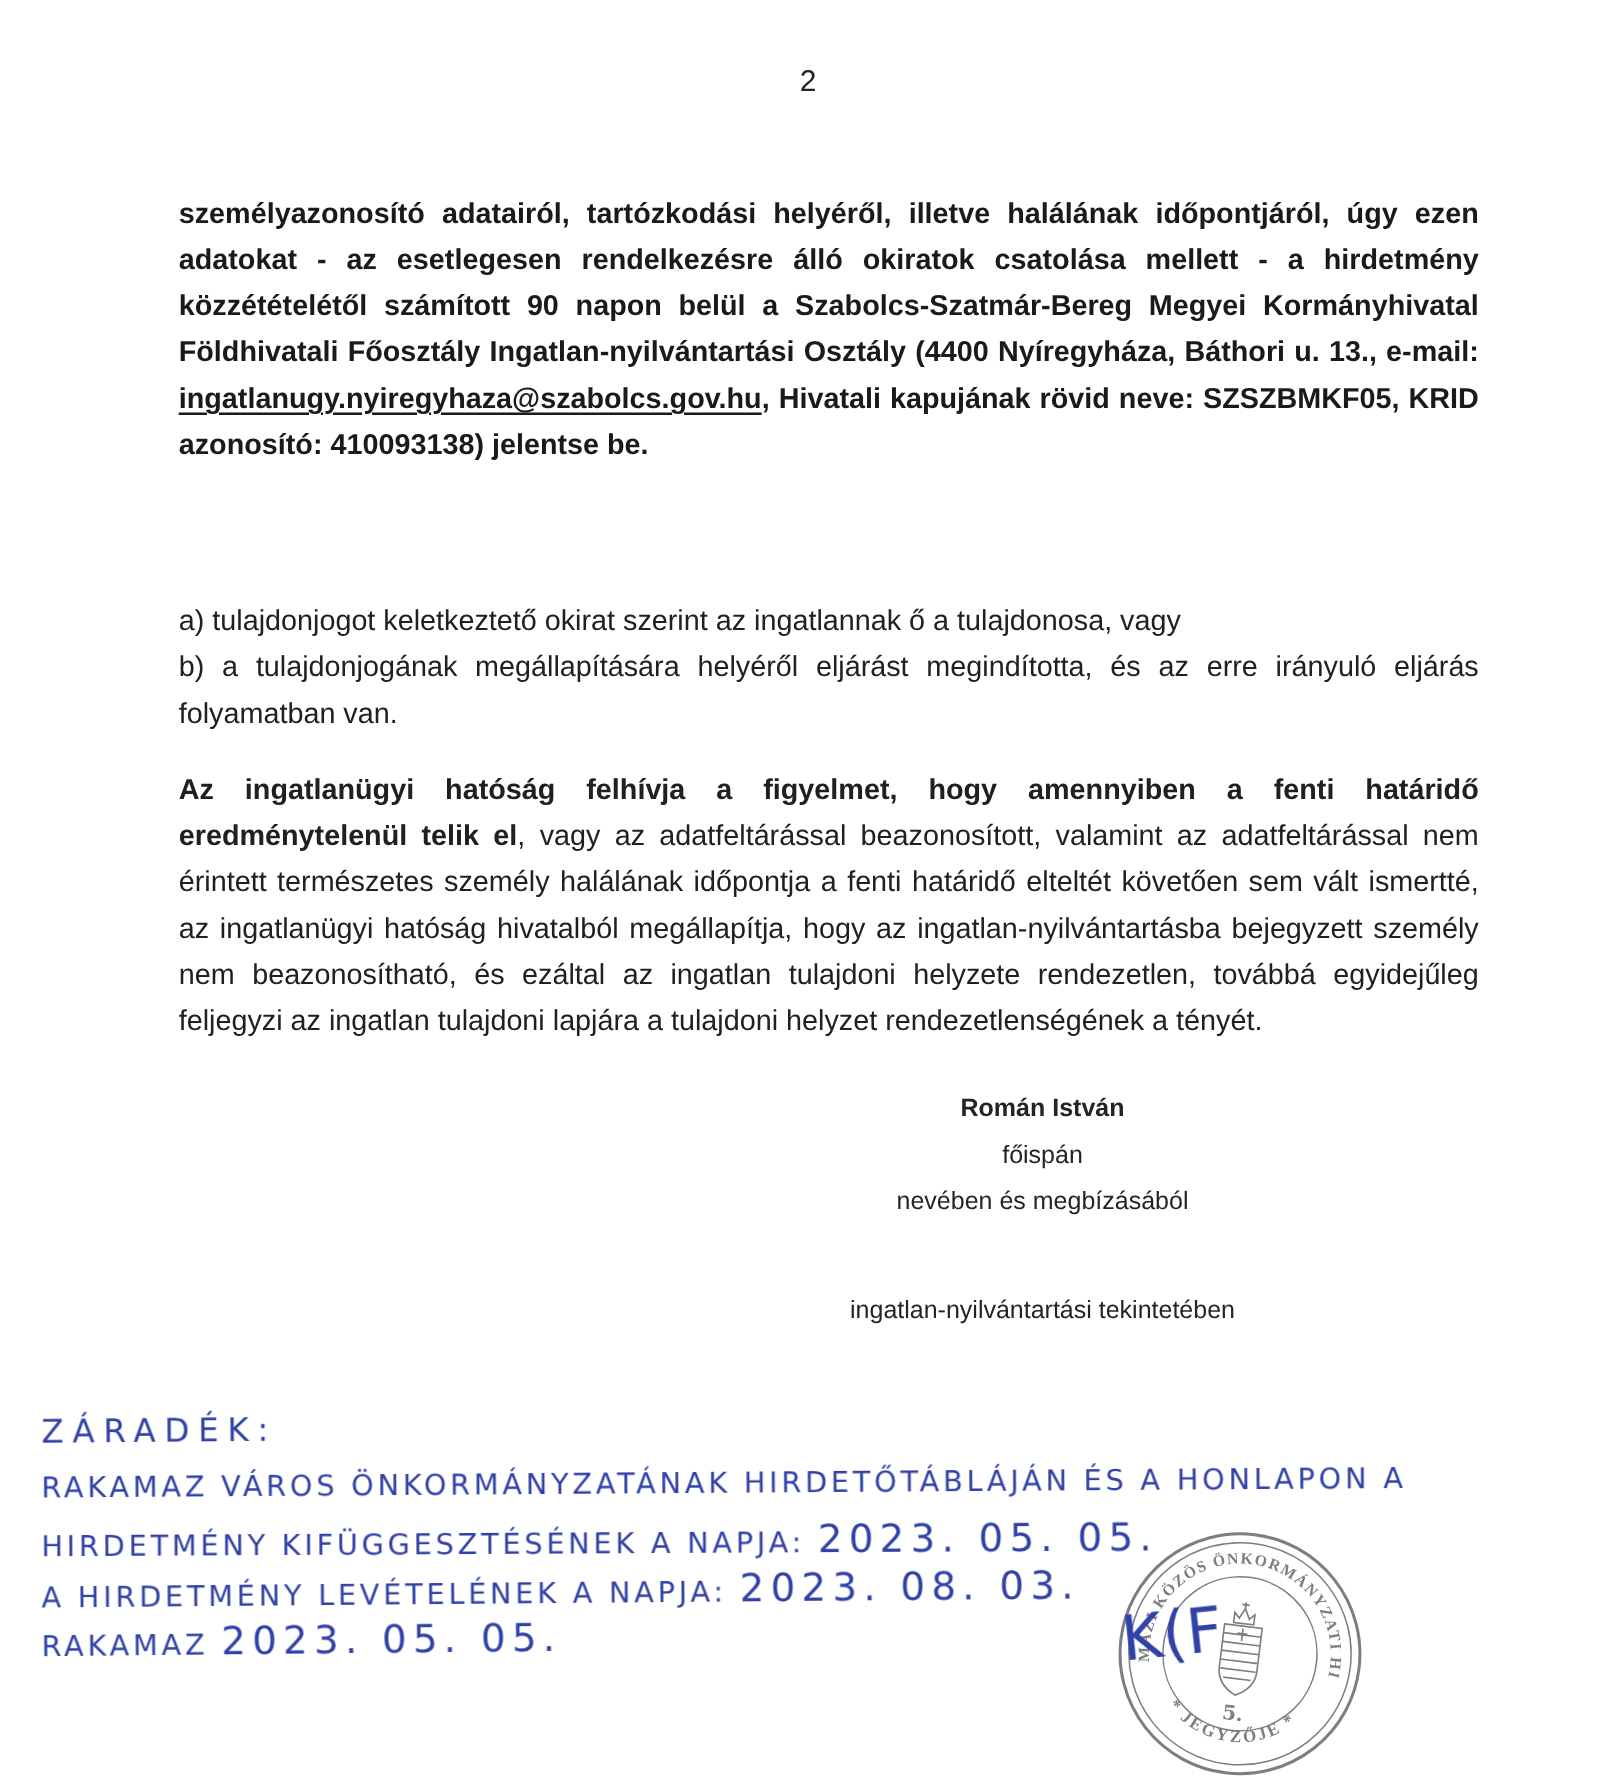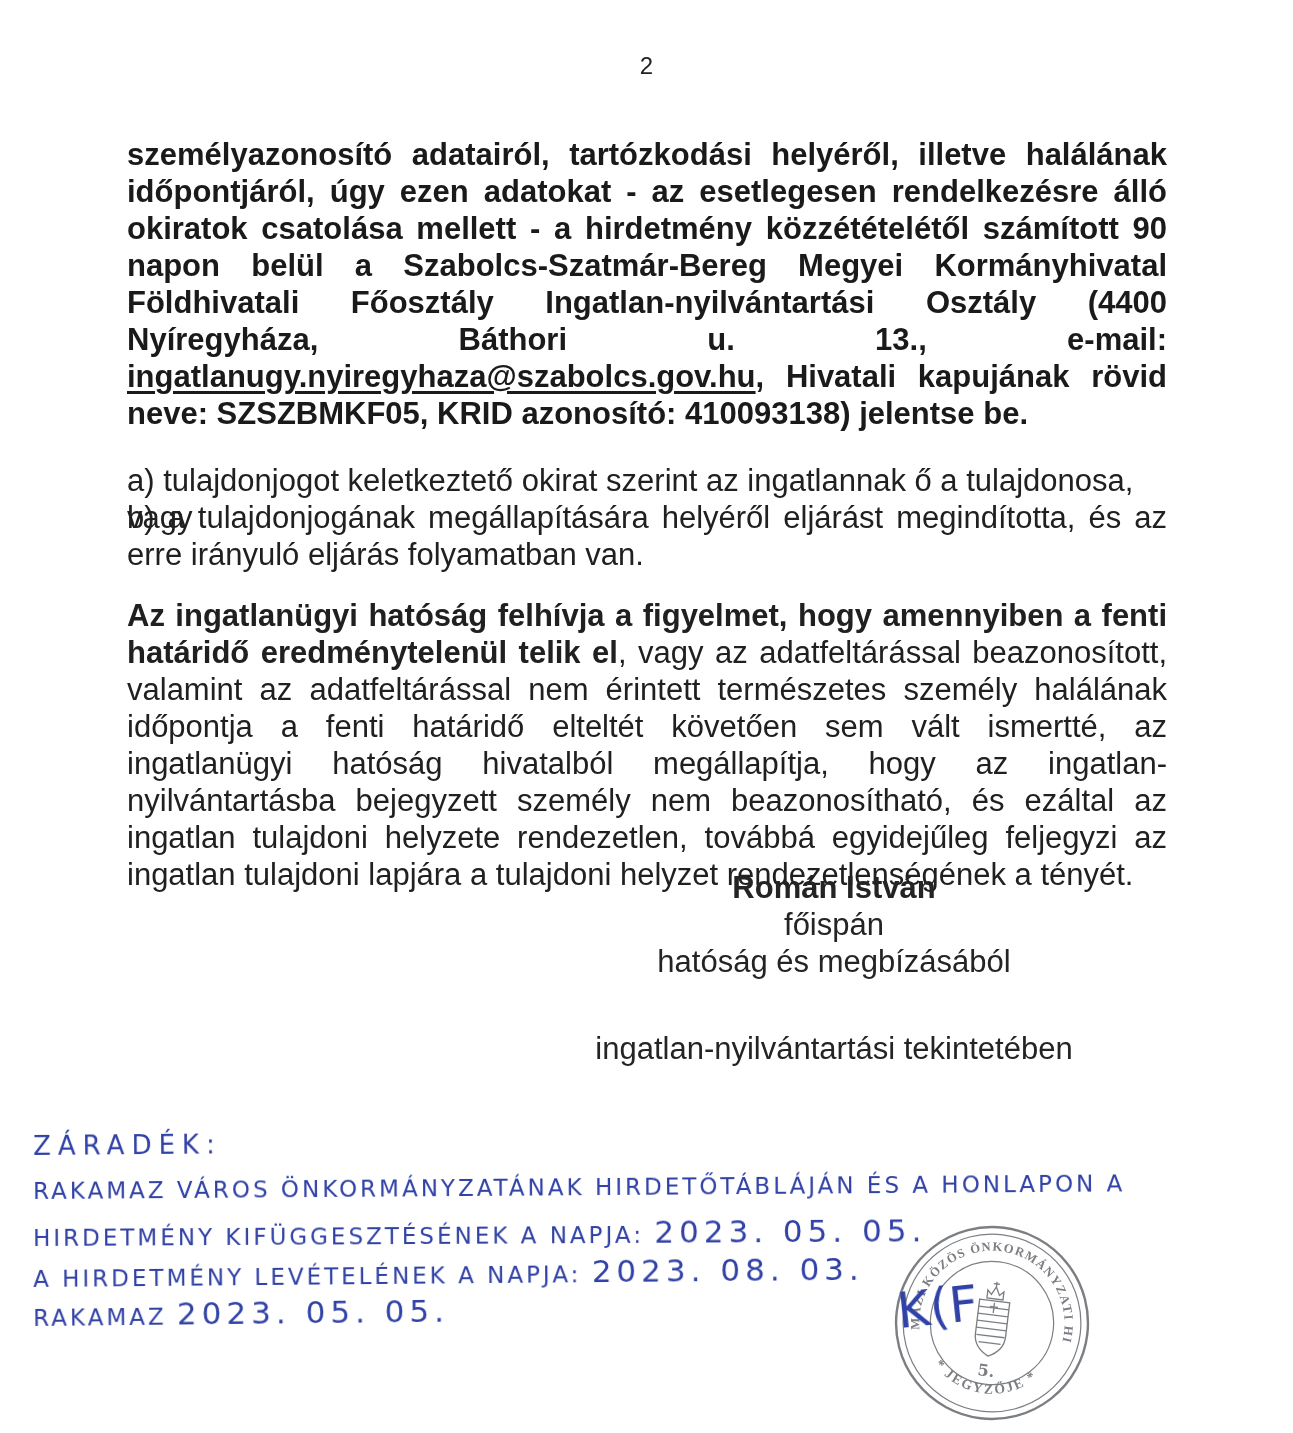--- a/index.html
+++ b/index.html
@@ -2,34 +2,34 @@
 <html><head>
 <meta charset="utf-8">
 <style>
   html,body{margin:0;padding:0;background:#ffffff;}
   .page{
     position:relative;width:1293px;height:1433px;background:#fff;overflow:hidden;
     font-family:"Liberation Sans", sans-serif;color:#1e1e1e;
   }
   .pagenum{position:absolute;top:52px;left:0;width:1293px;text-align:center;
     font-size:24px;color:#222;}
-  .para{position:absolute;left:127px;width:1040px;margin:0;
-    font-size:31px;line-height:37px;color:#202020;}
+  .para{position:absolute;left:127px;width:1040px;margin:16px;
+    font-size:23px;line-height:37px;color:#202020;}
   .justify{text-align:justify;text-align-last:left;}
   .b{font-weight:bold;}
   .bold{font-weight:bold;color:#1a1a1a;}
   .u{text-decoration:underline;text-underline-offset:4px;}
   #p1{top:136px;}
   #p2{top:360px;}
   #item-a{top:462px;}
   #item-b{top:499px;}
   #p3{top:597px;}
   #dateline{top:836px;width:600px;}
   .sig{position:absolute;left:528px;width:612px;text-align:center;
-    font-size:31px;line-height:37px;color:#242424;}
+    font-size:20px;line-height:37px;color:#242424;}
   #sig1{top:869px;}
   #sig2{top:1030px;}
   
   .hw{position:absolute;left:33px;white-space:nowrap;
     font-family:"DejaVu Sans", sans-serif;
     color:#3142a6;font-size:23px;letter-spacing:3px;
     transform-origin:left top;
     filter:blur(.2px);
   }
   #hw1{top:1131px;font-size:26px;letter-spacing:7px;transform:rotate(-.5deg);}
@@ -67,21 +67,21 @@
   <p class="para" id="item-a">a) tulajdonjogot keletkeztető okirat szerint az ingatlannak ő a tulajdonosa, vagy</p>
 
   <p class="para justify" id="item-b">b) a tulajdonjogának megállapítására helyéről eljárást megindította, és az erre irányuló eljárás folyamatban van.</p>
 
   <p class="para justify" id="p3"><span class="b">Az ingatlanügyi hatóság felhívja a figyelmet, hogy amennyiben a fenti határidő eredménytelenül telik el</span><span>, vagy az adatfeltárással beazonosított, valamint az adatfeltárással nem érintett természetes személy halálának időpontja a fenti határidő elteltét követően sem vált ismertté, az ingatlanügyi hatóság hivatalból megállapítja, hogy az ingatlan-nyilvántartásba bejegyzett személy nem beazonosítható, és ezáltal az ingatlan tulajdoni helyzete rendezetlen, továbbá egyidejűleg feljegyzi az ingatlan tulajdoni lapjára a tulajdoni helyzet rendezetlenségének a tényét.</span></p>
 
 
   <div class="sig" id="sig1">
     <div class="b">Román István</div>
     <div>főispán</div>
-    <div>hatóság és megbízásából</div>
+    <div>nevében és megbízásából</div>
   </div>
 
   <div class="sig" id="sig2">
     <div>ingatlan-nyilvántartási tekintetében</div>
   </div>
 
   <div class="hw" id="hw1">ZÁRADÉK:</div>
   <div class="hw" id="hw2">RAKAMAZ VÁROS ÖNKORMÁNYZATÁNAK HIRDETŐTÁBLÁJÁN ÉS A HONLAPON A</div>
   <div class="hw" id="hw3"><span>HIRDETMÉNY KIFÜGGESZTÉSÉNEK A NAPJA: </span><span class="hw-date">2023. 05. 05.</span></div>
   <div class="hw" id="hw4"><span>A HIRDETMÉNY LEVÉTELÉNEK A NAPJA: </span><span class="hw-date">2023. 08. 03.</span></div>

